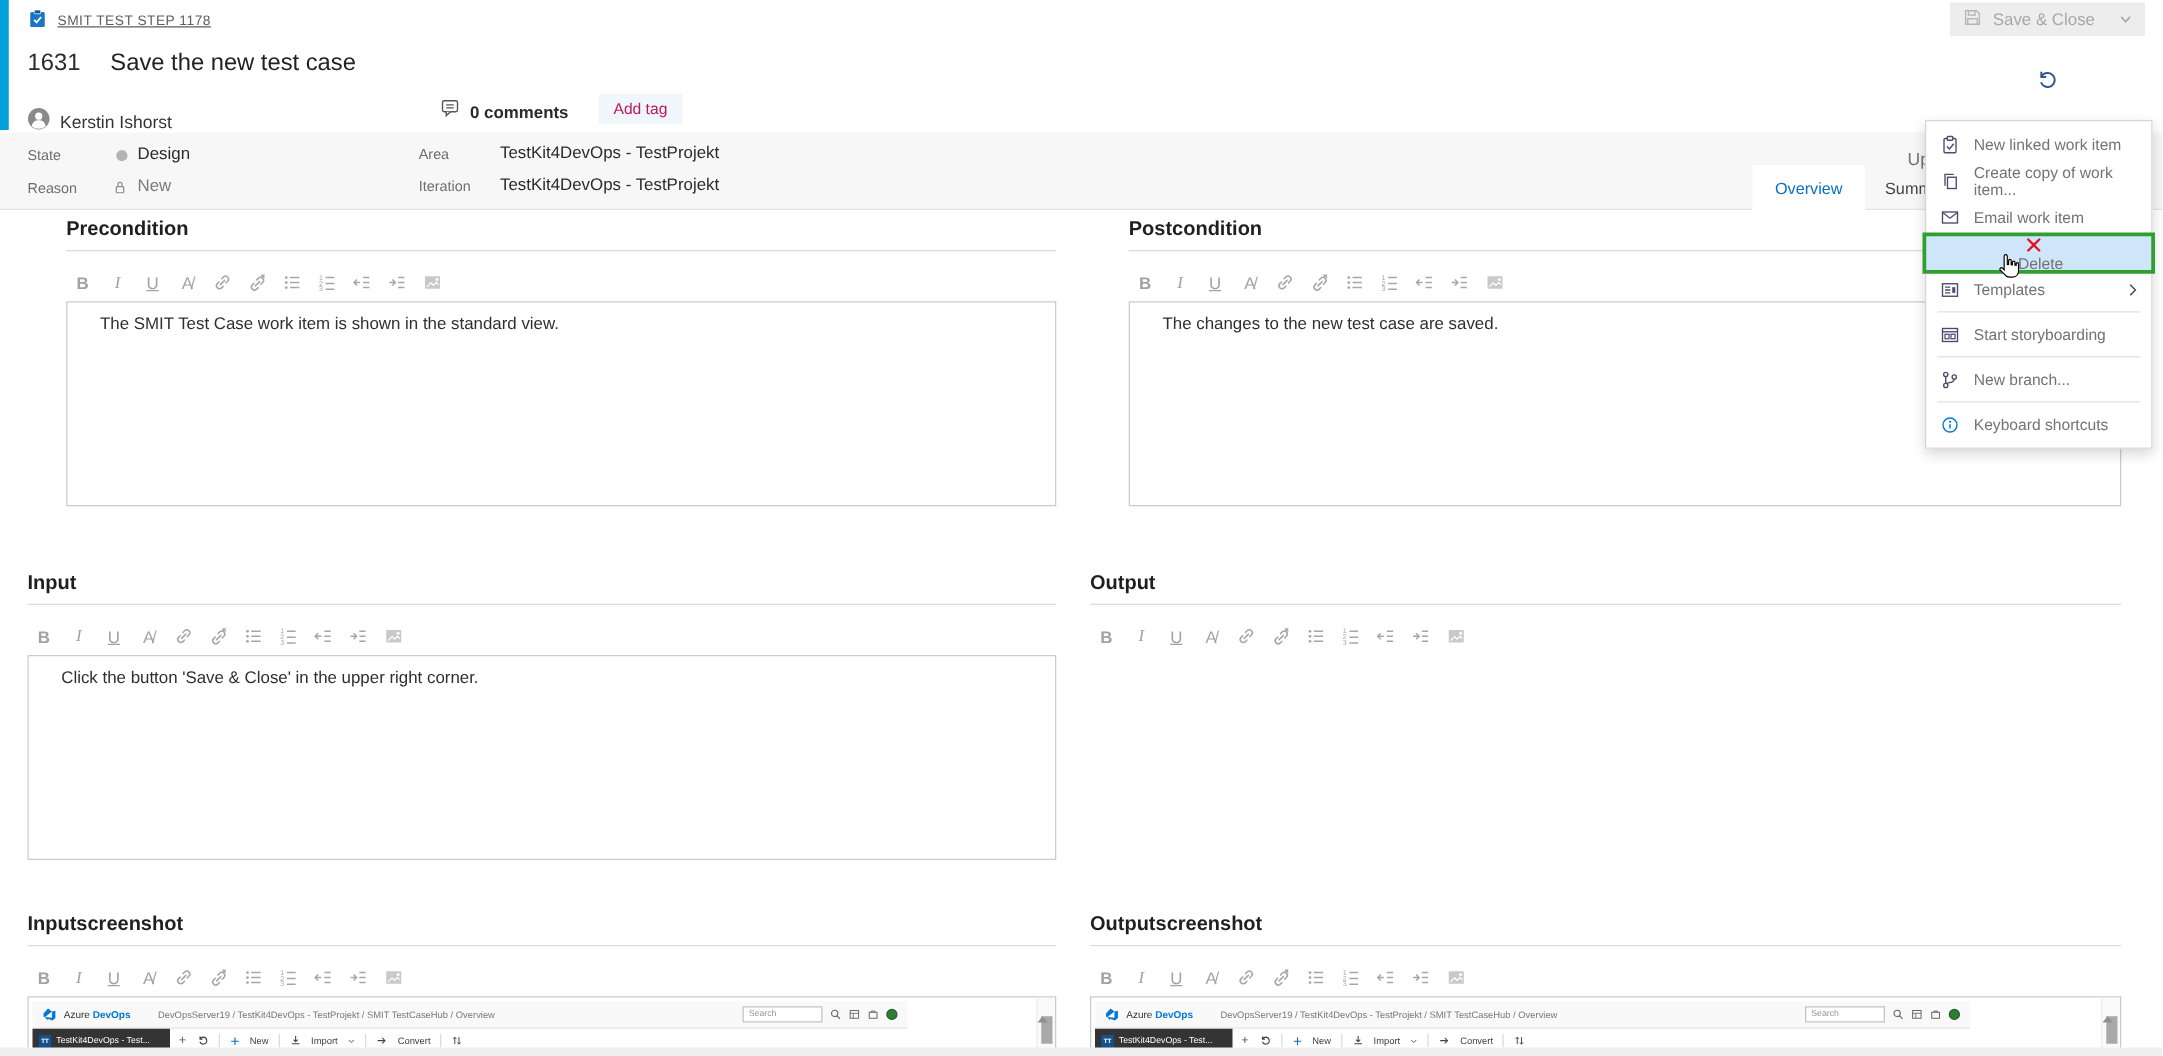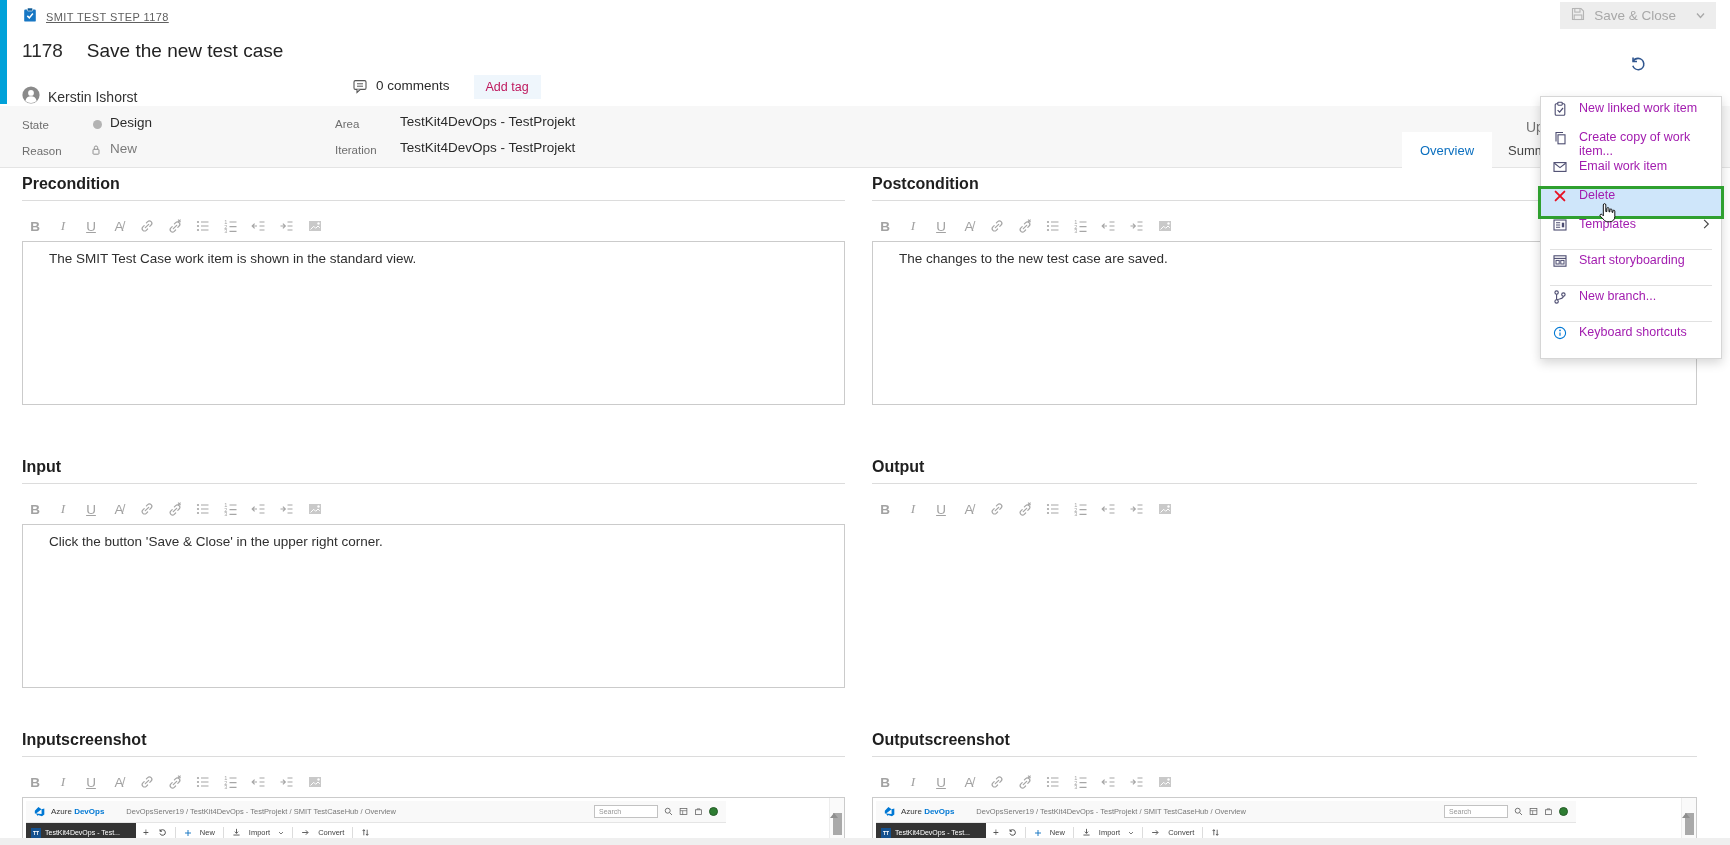--- a/index.html
+++ b/index.html
@@ -15,42 +15,42 @@
   .type-label { font-size:11px; color:#5f5f5f; letter-spacing:.4px; margin-left:8px;text-decoration:underline; }
   .win-controls { margin-left:auto; display:flex; gap:16px; align-items:center; margin-right:2px; }
   .win-controls span { cursor:pointer; display:flex; }
 
   .title-row { display:flex; align-items:center; margin-top:10px; height:30px; }
   .wi-id { font-size:19px; color:#2b2b2b; }
   .wi-title { font-size:19px; color:#222; margin-left:24px; flex:1; white-space:nowrap; }
 
   .meta-row { display:flex; align-items:center; margin-top:6px; height:30px; }
   .assignee { display:flex; align-items:center; gap:8px; font-size:14px; color:#333; width:330px;margin-top:19px; }
-  .comments { display:flex; align-items:flex-start; gap:8px; font-size:13.5px; color:#2b2b2b; }
+  .comments { display:flex; align-items:flex-end; gap:8px; font-size:13.5px; color:#2b2b2b;font-weight:bold; }
   .add-tag { margin-left:24px; background:#eff6fc; color:#be185d; font-size:12.5px; padding:5px 12px; cursor:pointer; }
   .hdr-actions { margin-left:auto; display:flex; align-items:center; gap:22px;flex-direction:column; }
   .save-close { display:flex; align-items:center; background:#ededed; height:27px; padding:0 9px 0 10px; gap:8px; font-size:13.5px; color:#a8a8a8; cursor:default; }
   .save-close .chev { margin-left:10px; display:flex; }
   .icon-btn { display:flex; align-items:center; justify-content:center; width:28px; height:26px; cursor:pointer; }
   .ellipsis { background:#d9e8f7; color:#3b3b3b; font-size:13px; letter-spacing:2px; font-weight:700; }
 
   
   .fields-bar { position:relative; margin-top:4px; height:62px; background:#f7f7f7; border-bottom:1px solid #e4e4e4;text-align:right; }
   .fb-label { position:absolute; font-size:11.5px; color:#6e6e6e; }
   .fb-value { position:absolute; font-size:13.5px; color:#2b2b2b; }
   .state-dot { position:absolute; left:93px; top:14px; width:9px; height:9px; border-radius:50%; background:#b3b3b3; }
   .lock { position:absolute; left:89px; top:37px; display:flex; }
   .tab { position:absolute; top:26px; height:36px; display:flex; align-items:center; justify-content:center; font-size:13px; cursor:pointer; }
   .tab.active { left:1402px; width:90px; background:#fff; color:#0b6fbf; }
   .tab.plain { left:1502px; color:#444; padding:0 6px; }
 
   
   .content { display:grid; grid-template-columns:823px 825px; column-gap:27px; padding-left:22px; }
   .section { margin-top:52px; }
-  .section:nth-child(-n+2) { margin-top:6px; }
+  .section:nth-child(-n+2) { margin-top:6px;margin-left:31px; }
   .section:nth-child(n+5) { margin-top:42px; }
   .section-title { font-size:16px; font-weight:700; color:#1f1f1f; line-height:20px; padding-bottom:6px; border-bottom:1px solid #dcdcdc; }
   .rte-toolbar { margin-top:13px; height:24px; display:flex; align-items:center; gap:12px; padding-left:5px; }
   .rte-toolbar .tbtn { display:flex; align-items:center; justify-content:center; width:16px; height:20px; cursor:pointer; }
   .tl { font-size:13.5px; color:#a2a2a2; }
   .tl.b { font-weight:700; }
   .tl.i { font-style:italic; font-family:"Liberation Serif", serif; }
   .tl.u { text-decoration:underline; }
   .rte-box { border:1px solid #cbcbcb; height:164px; margin-top:3px; padding:9px 26px; font-size:13.5px; color:#2f2f2f; position:relative; overflow:hidden; background:#fff; }
   .rte-box.shot { padding:3px 3px; }
@@ -73,23 +73,23 @@
   .mini-tab { width:110px; height:100%; background:#343434; color:#fff; font-size:7px; display:flex; align-items:center; gap:4px; padding:0 5px; white-space:nowrap; }
   .mini-tab-ico { width:10px; height:10px; background:#14518f; color:#fff; font-size:5px; font-weight:700; display:flex; align-items:center; justify-content:center; flex:none; }
   .mini-plus { color:#555; font-size:10px; margin:0 9px 0 7px; }
   .mini-tools { display:flex; align-items:center; gap:8px; font-size:7.5px; color:#3f3f3f; }
   .mini-sep { width:1px; height:11px; background:#dcdcdc; }
   .mini-body { position:relative; height:40px; }
   .mini-input-line { position:absolute; left:112px; top:1px; width:220px; height:10px; border-bottom:1px solid #e2e2e2; }
 
   
   .ctx-menu { position:absolute; left:1540px; top:96px; width:182px; background:#fff; border:1px solid #d6d6d6; box-shadow:0 4px 10px rgba(0,0,0,.16); z-index:100; padding:4px 0; }
-  .mi { height:29px; display:flex; align-items:flex-start; padding:0 8px 0 11px; font-size:12.5px; color:#a21caf; position:relative; cursor:pointer; }
+  .mi { height:29px; display:flex; align-items:center; padding:0 8px 0 11px; font-size:12.5px; color:#737373; position:relative; cursor:pointer; }
   .mi .ic { width:16px; height:16px; margin-right:11px; display:flex; align-items:center; justify-content:center; flex:none; }
-  .mi.hl { background:#cfe6fa; }
+  .mi.hl { background:#cfe6fa;flex-direction:column; }
   .hl-border { position:absolute; left:-3px; right:-3px; top:-2px; bottom:-2px; border:3px solid #2fa02f; pointer-events:none; z-index:5; }
   .mi .arrow { margin-left:auto; display:flex; }
   .msep { height:1px; background:#e1e1e1; margin:3px 9px; }
 
   .cursor { position:absolute; left:1597px; top:202px; z-index:130; pointer-events:none; }
 
   .bottom-band { position:absolute; left:0; right:0; bottom:0; height:7px; background:#efefef; z-index:60; }
 </style>
 </head>
 <body>
@@ -111,21 +111,21 @@
           </svg>
         </span>
       <span id="close-icon">
           <svg width="16" height="16" viewBox="0 0 16 16" fill="none" xmlns="http://www.w3.org/2000/svg">
             <path d="M3 3l10 10M13 3L3 13" stroke="#333" stroke-width="1.1"></path>
           </svg>
         </span>
     </span>
   </div>
   <div class="title-row">
-    <span class="wi-id">1178</span>
+    <span class="wi-id">1631</span>
     <span class="wi-title">Save the new test case</span>
   </div>
   <div class="meta-row">
     <span class="assignee">
       <span id="avatar-icon"><svg width="18" height="18" viewBox="0 0 18 18" fill="none" xmlns="http://www.w3.org/2000/svg">
             <circle cx="9" cy="9" r="8.6" fill="#8a8a8a"></circle>
             <circle cx="9" cy="6.9" r="2.9" fill="#fff"></circle>
             <path d="M3.4 14.9c.6-3.4 2.8-4.7 5.6-4.7s5 1.3 5.6 4.7a8.6 8.6 0 01-11.2 0z" fill="#fff"></path>
           </svg></span>
       <span>Kerstin Ishorst</span>

